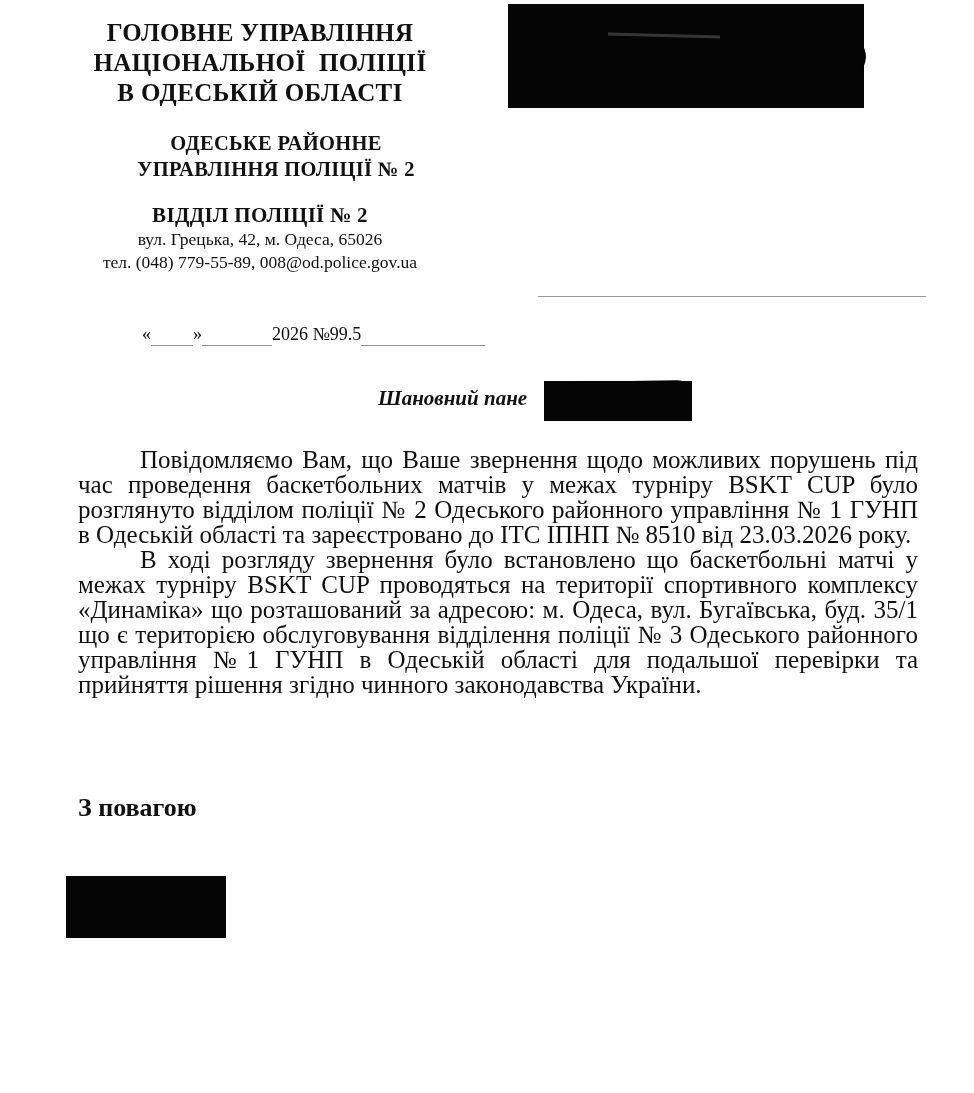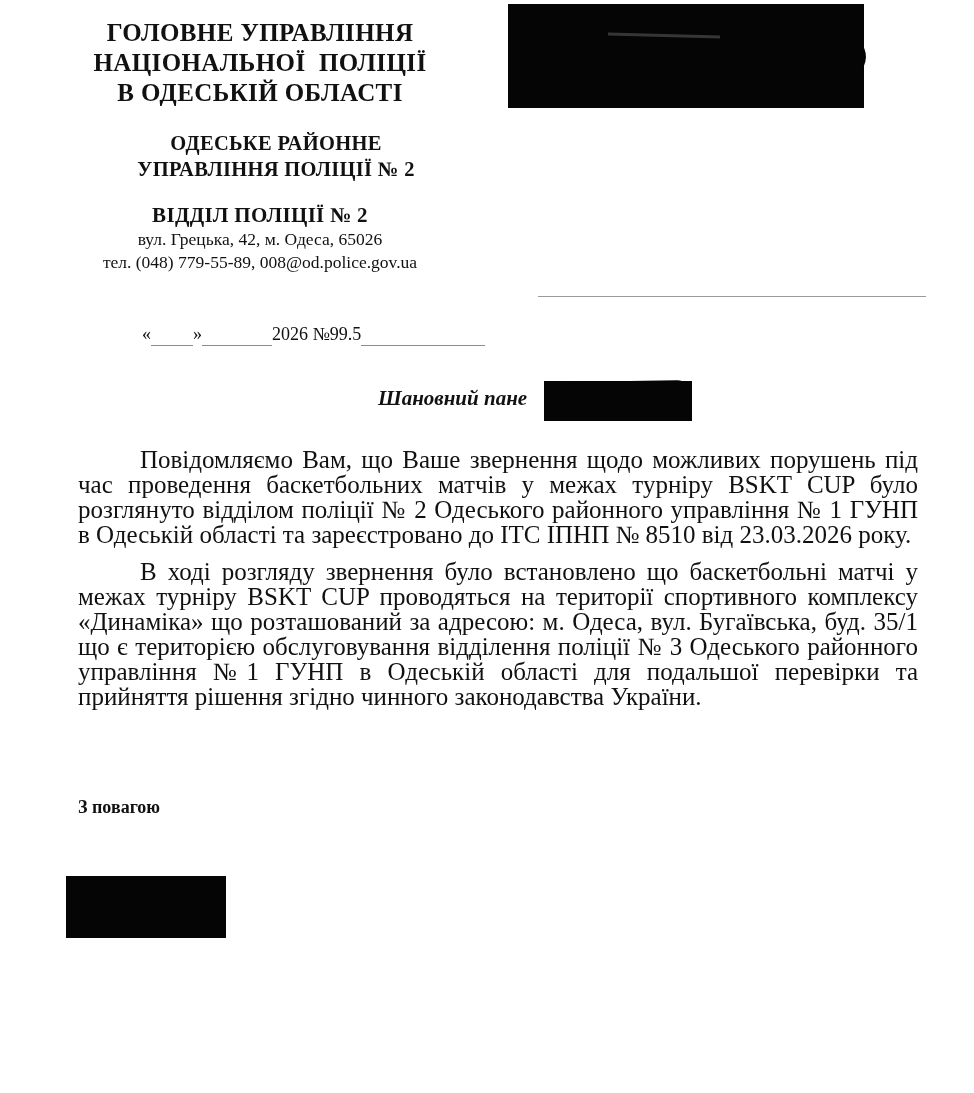--- a/index.html
+++ b/index.html
@@ -111,30 +111,30 @@
     width: 840px;
     font-size: 25px;
     line-height: 25px;
     text-align: justify;
     text-justify: inter-word;
   }
   .body-text p {
     margin: 0;
     text-indent: 62px;
   }
-  .body-text p + p { margin-top: 12px; }
+  .body-text p + p { margin-top: 0; }
 
   
   .signature {
     position: absolute;
     left: 78px;
     top: 794px;
     width: 840px;
     font-weight: bold;
-    font-size: 18px;
+    font-size: 26px;
     line-height: 27px;
   }
   .sig-row {
     display: flex;
     justify-content: space-between;
     align-items: baseline;
   }
   .sig-role { white-space: pre; }
   .sig-name { white-space: pre; padding-right: 42px; }
 

